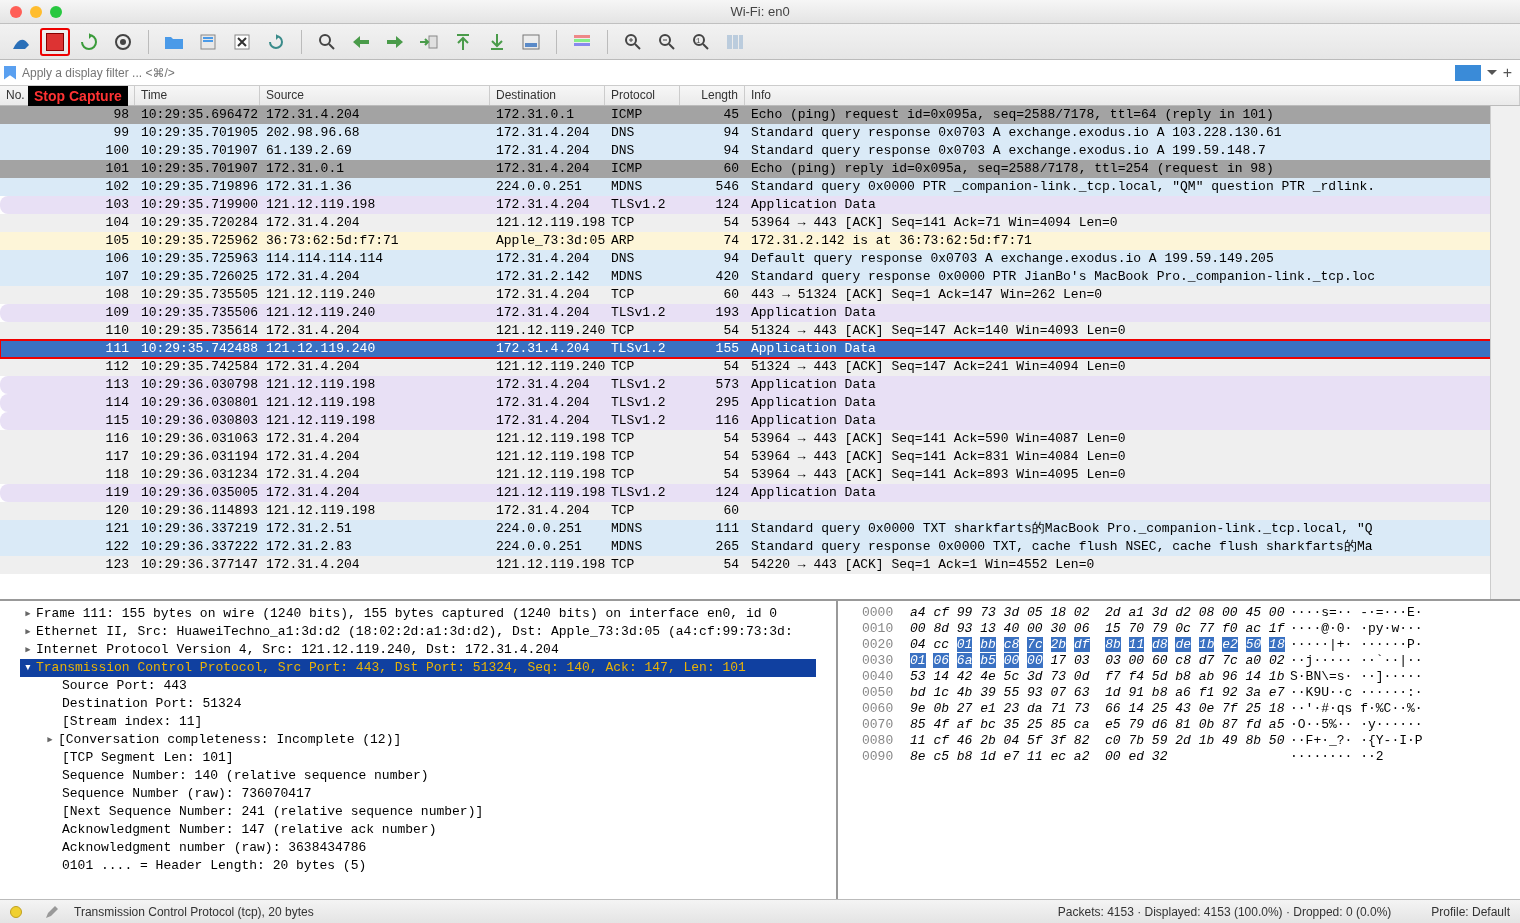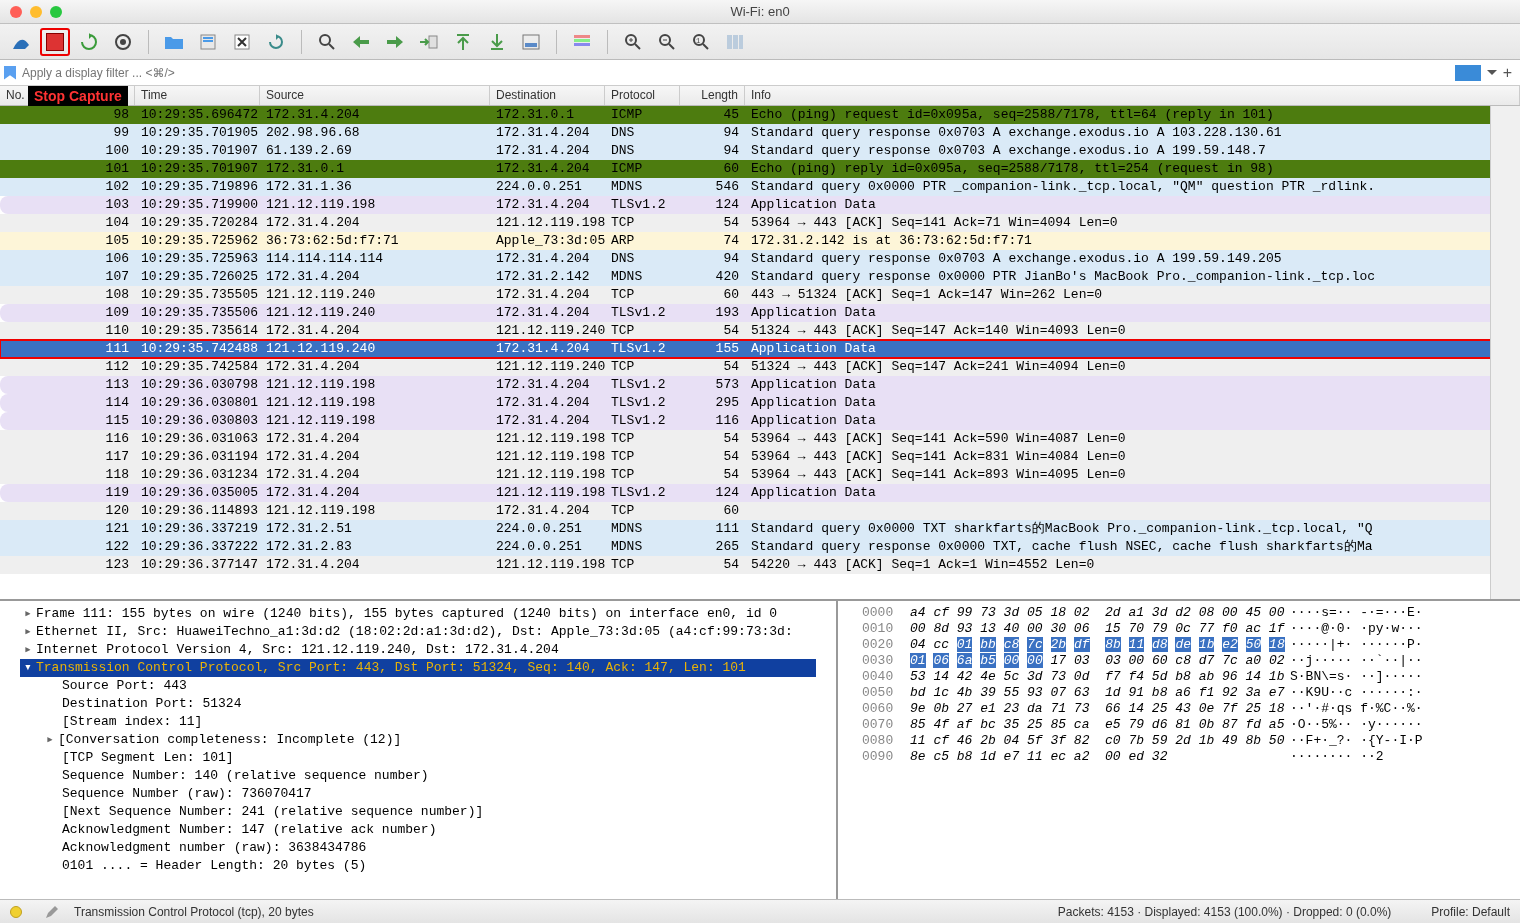--- a/index.html
+++ b/index.html
@@ -77,21 +77,21 @@
   .pl-body{ overflow:hidden;}
   .prow{ display:flex; height:18px; line-height:18px; white-space:nowrap; font-size:13px;}
   .prow > div{ padding:0 6px; overflow:hidden;}
   .prow .cno{width:135px; text-align:right;}
   .prow .ctime{width:125px;}
   .prow .csrc{width:230px;}
   .prow .cdst{width:115px;}
   .prow .cproto{width:75px;}
   .prow .clen{width:65px; text-align:right;}
   .prow .cinfo{flex:1;}
-  .bg-pink{background:#4d7c0f;}
+  .bg-pink{background:#a3a3a3;}
   .bg-blue{background:#daeaf7;}
   .bg-lav{background:#e8e0f5;border-radius:8px;}
   .bg-yel{background:#fdf5d8;}
   .bg-lgray{background:#efefef;}
   .selected{background:#3a71c2 !important; color:#fff;}
   .hl-red{ outline:2px solid #e00; outline-offset:-1px;}
   .capture-tag{
     position:absolute; top:0; left:28px; background:#000; color:#f33; font-weight:bold;
     font-size:14px; padding:2px 6px; z-index:5; font-family:-apple-system,sans-serif;
   }
@@ -367,21 +367,21 @@
         <div class="clen">74</div>
         <div class="cinfo">172.31.2.142 is at 36:73:62:5d:f7:71</div>
       </div>
       <div class="prow bg-blue">
         <div class="cno">106</div>
         <div class="ctime">10:29:35.725963</div>
         <div class="csrc">114.114.114.114</div>
         <div class="cdst">172.31.4.204</div>
         <div class="cproto">DNS</div>
         <div class="clen">94</div>
-        <div class="cinfo">Standard query response 0x0703 A exchange.exodus.io A 199.59.149.205</div>
+        <div class="cinfo">Default query response 0x0703 A exchange.exodus.io A 199.59.149.205</div>
       </div>
       <div class="prow bg-blue">
         <div class="cno">107</div>
         <div class="ctime">10:29:35.726025</div>
         <div class="csrc">172.31.4.204</div>
         <div class="cdst">172.31.2.142</div>
         <div class="cproto">MDNS</div>
         <div class="clen">420</div>
         <div class="cinfo">Standard query response 0x0000 PTR JianBo's MacBook Pro._companion-link._tcp.loc</div>
       </div>

